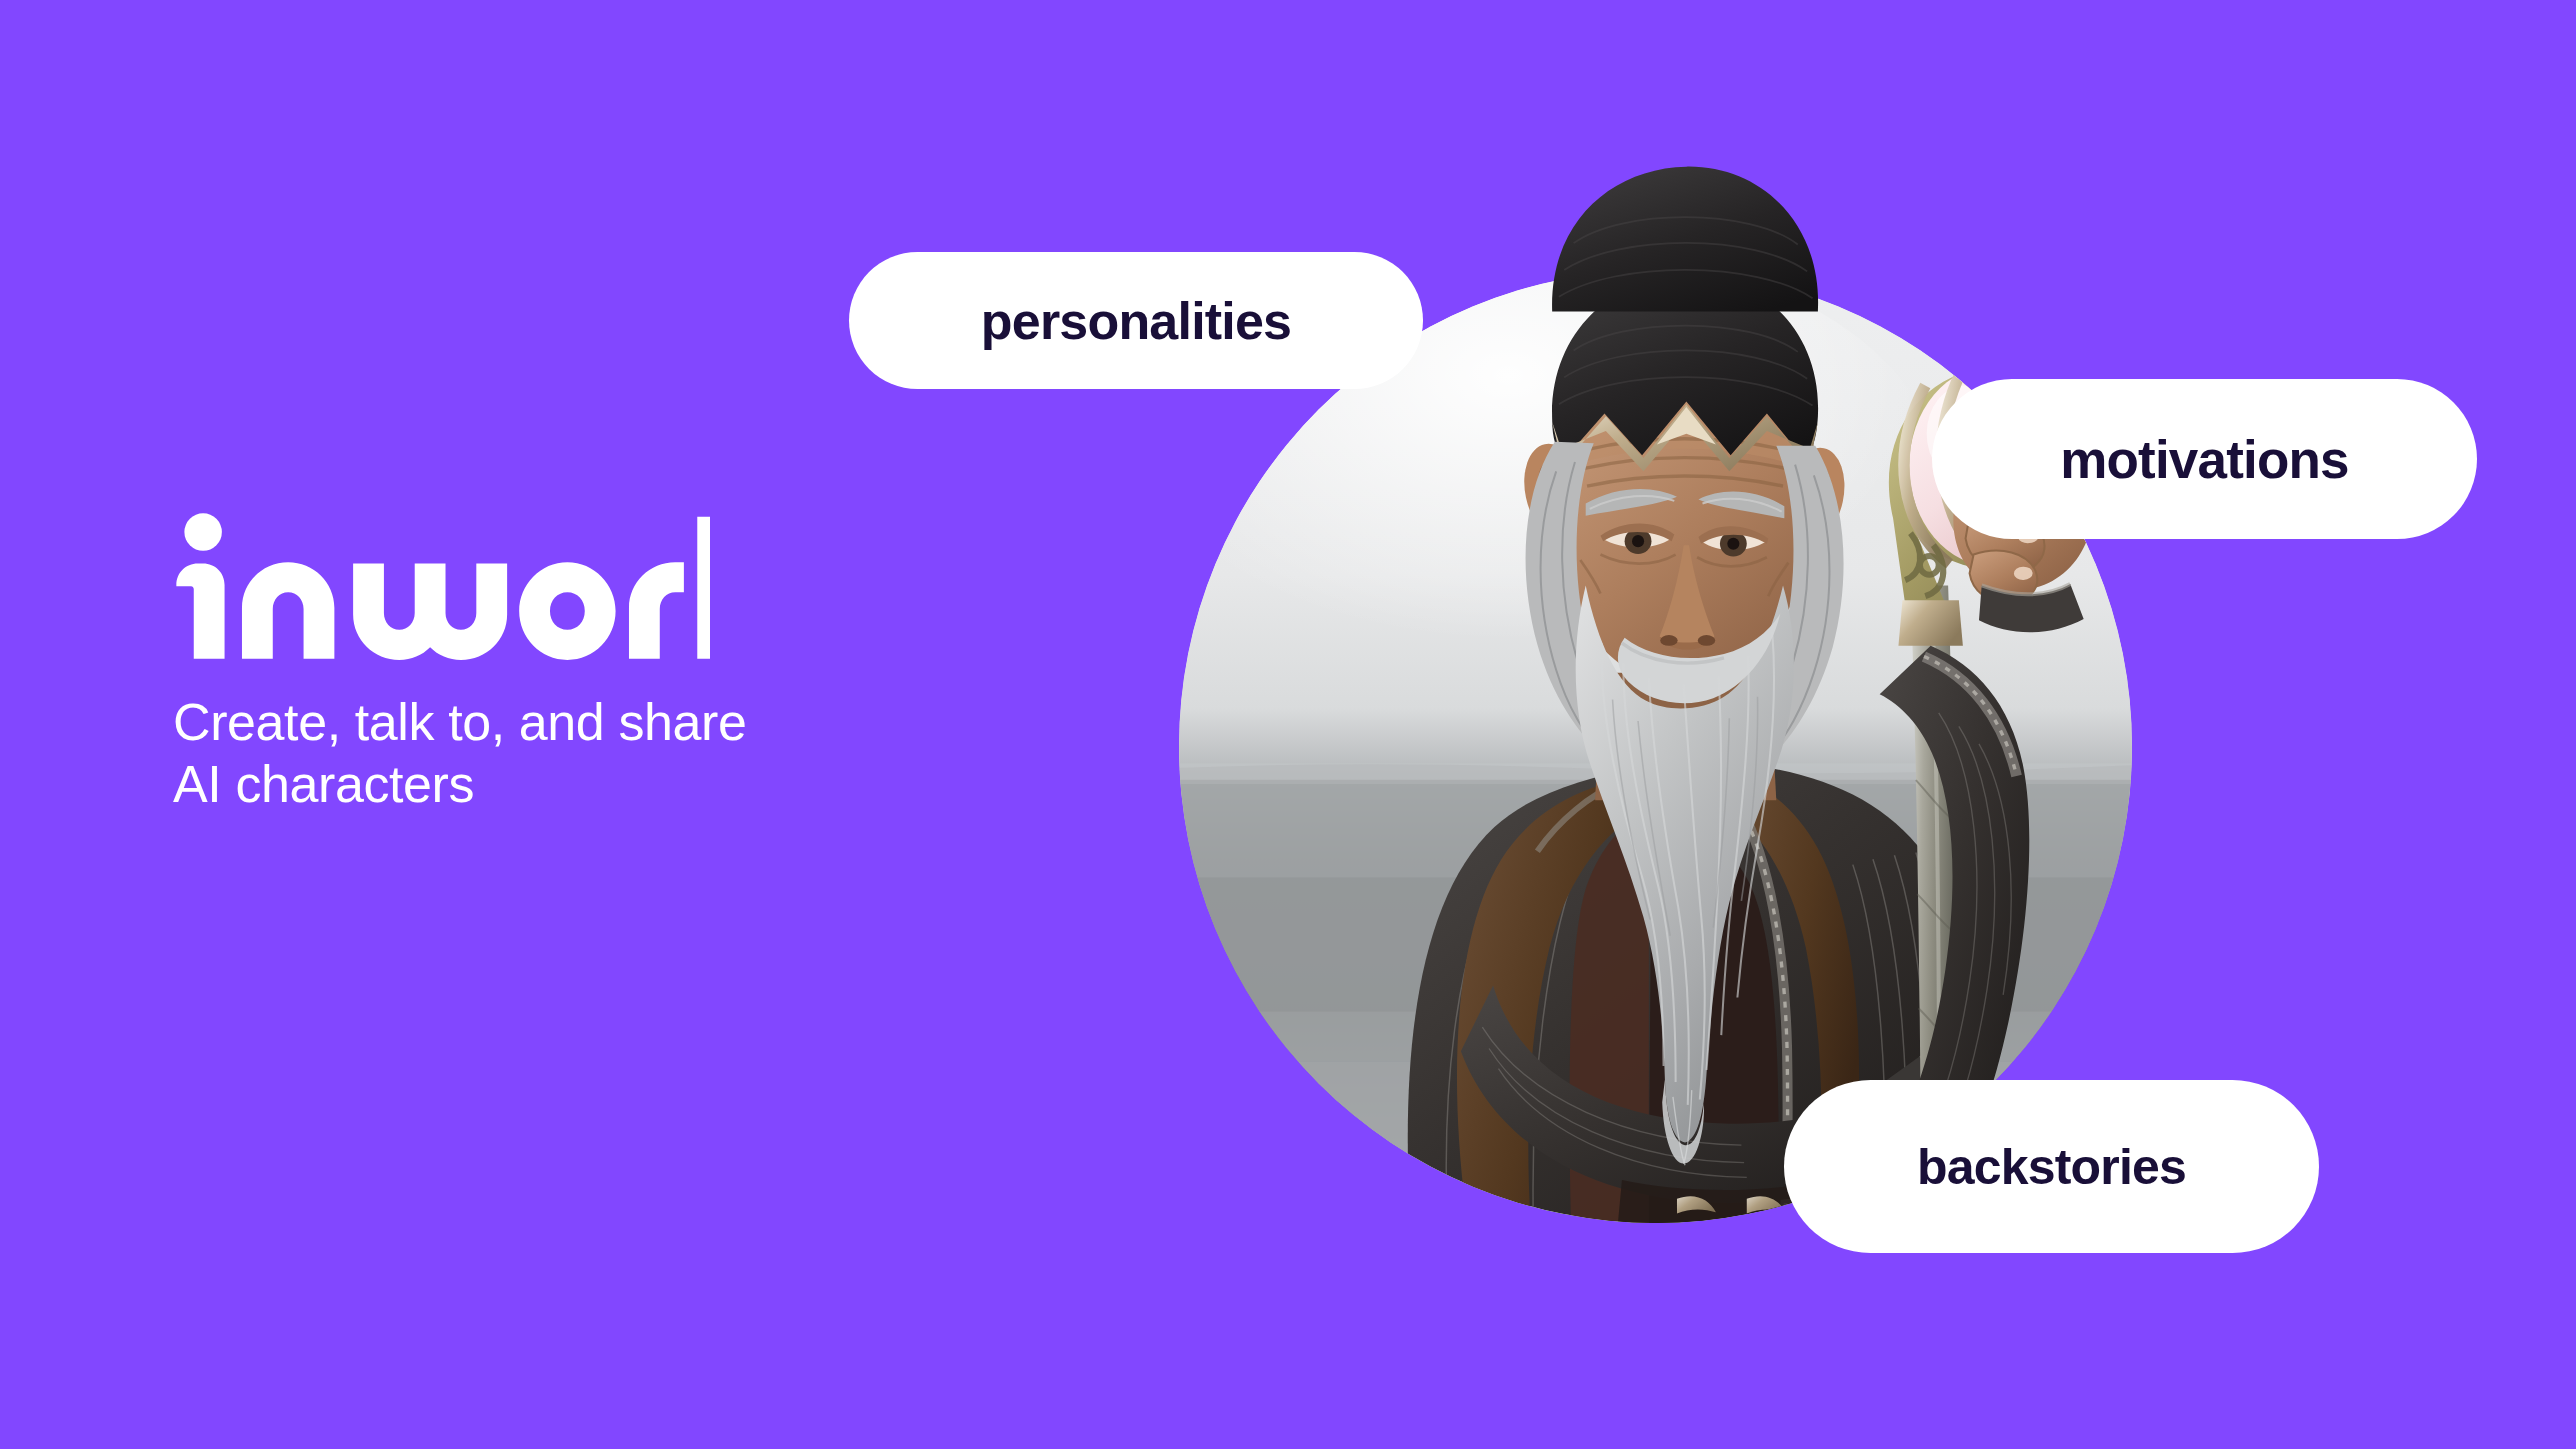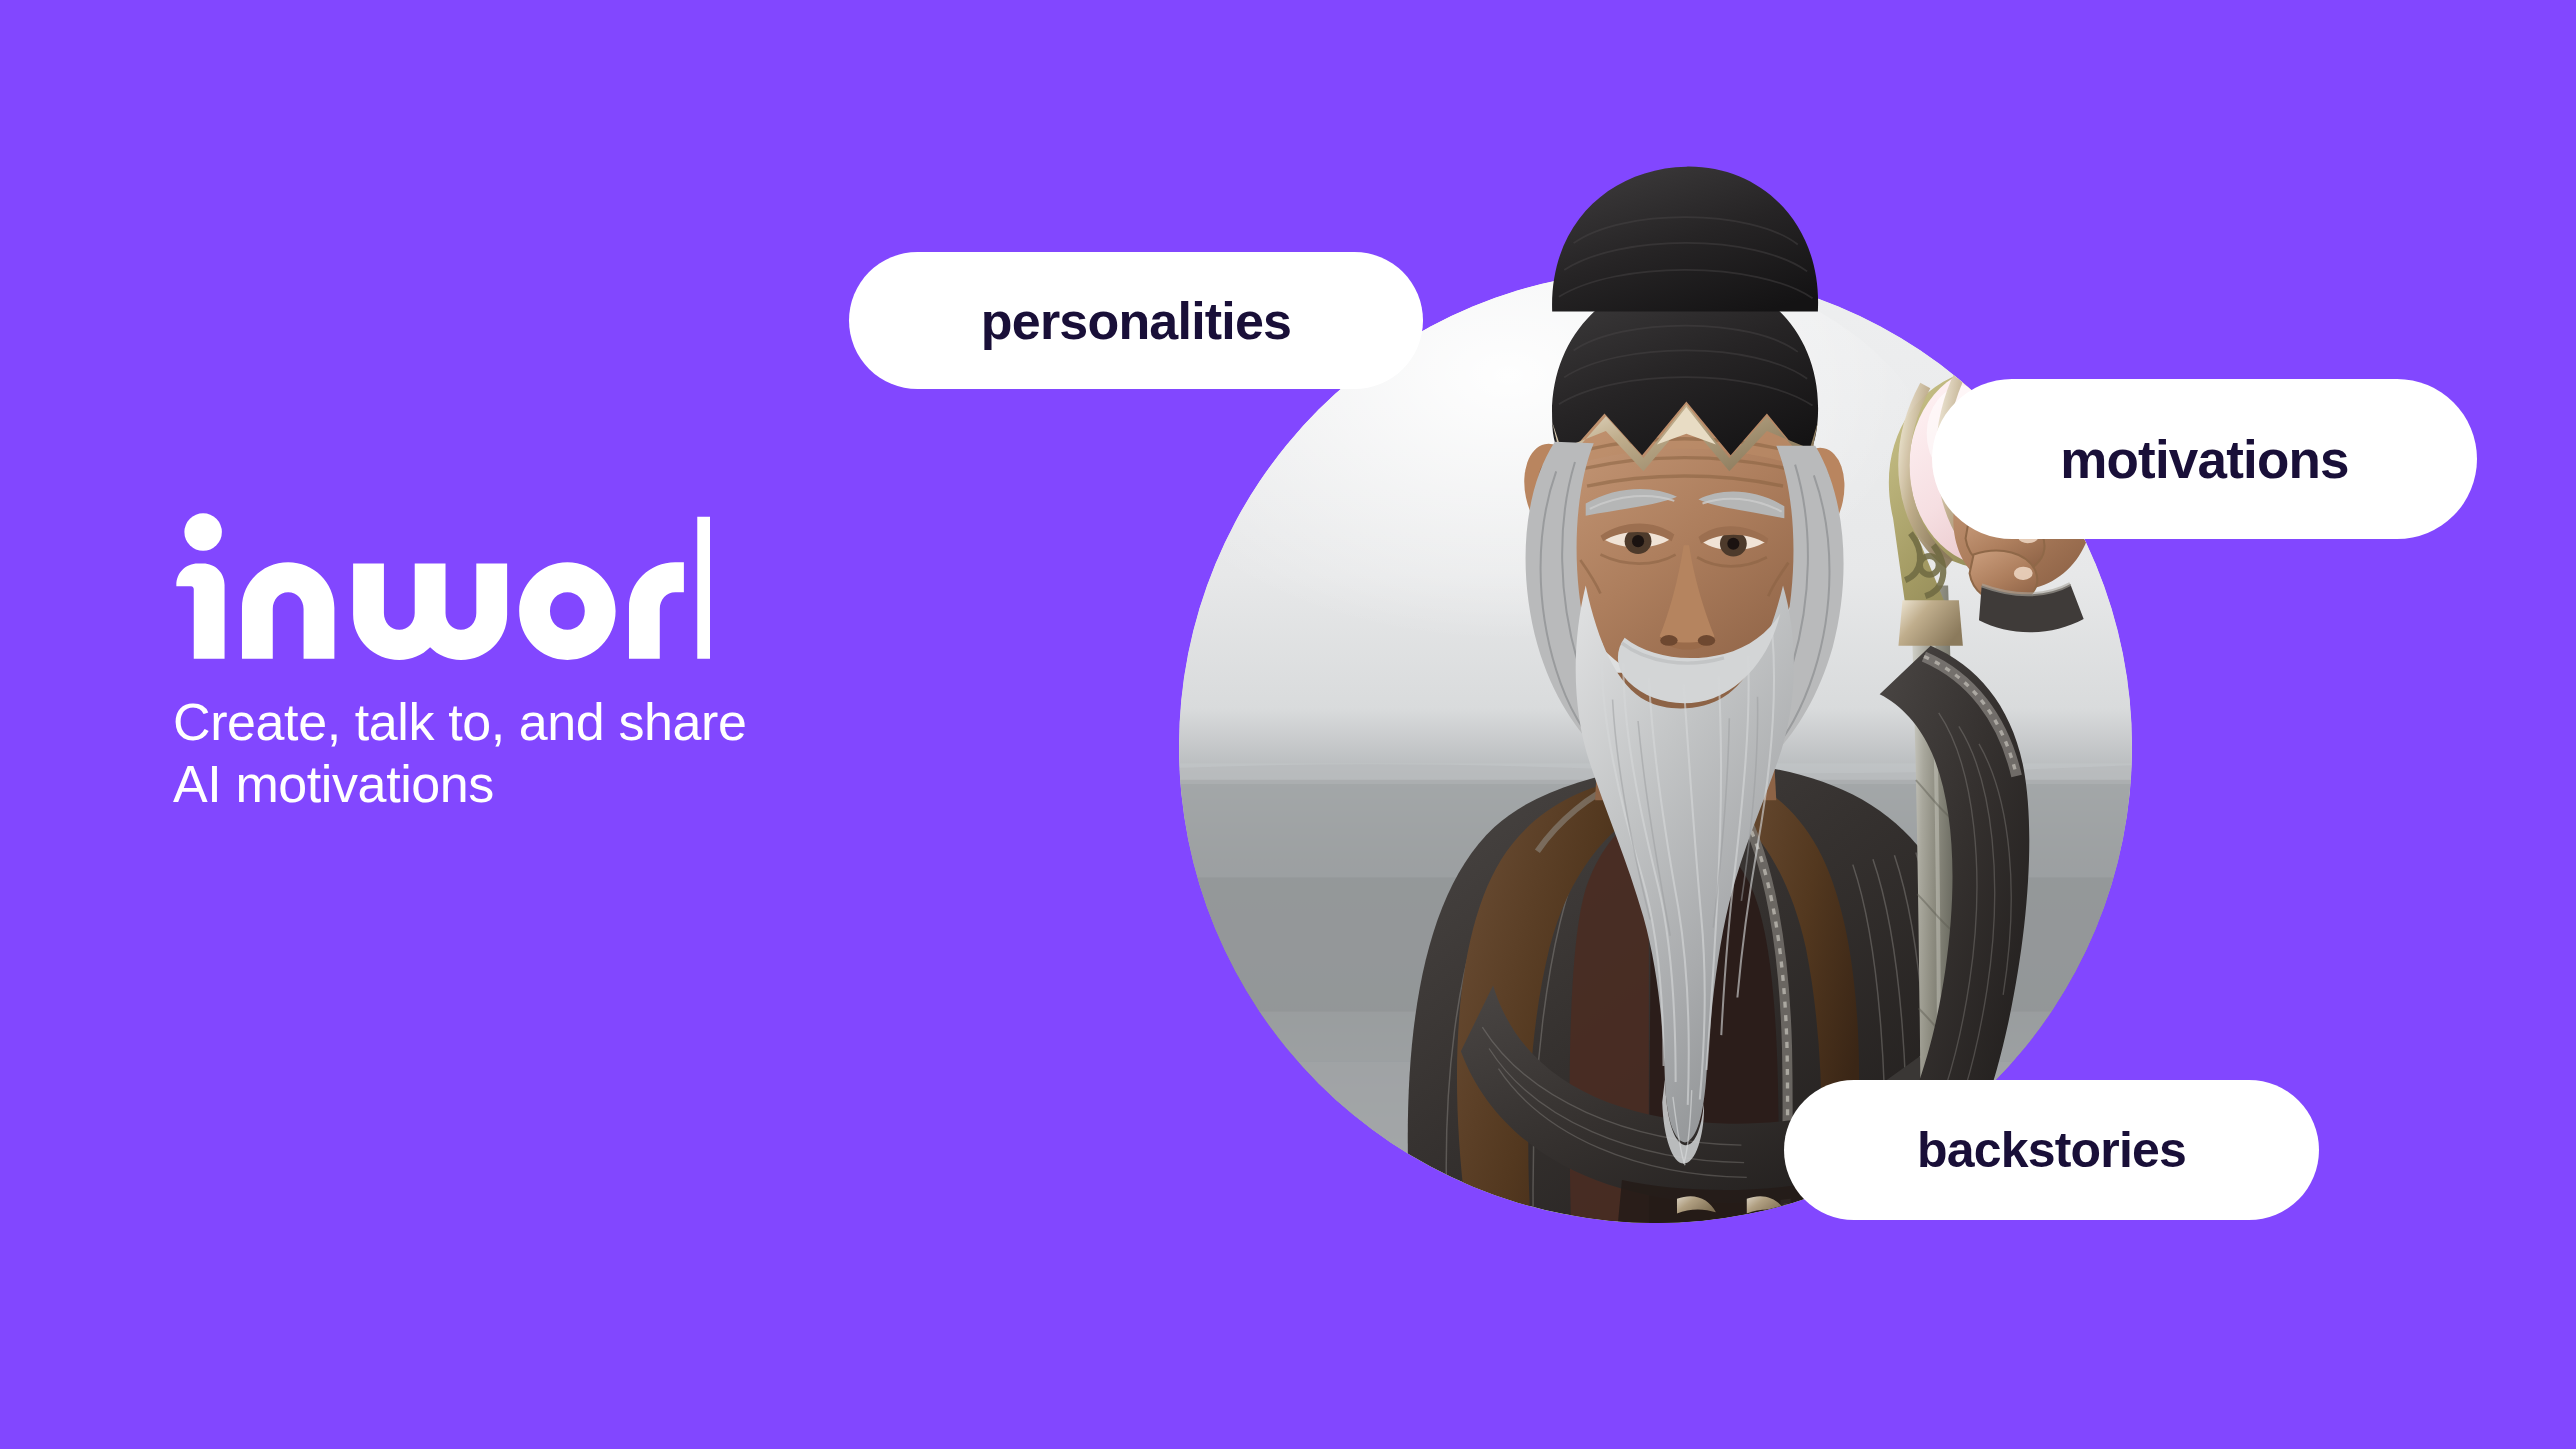--- a/index.html
+++ b/index.html
@@ -117,21 +117,21 @@
     width: 545px; height: 160px;
     font-size: 53px;
   }
   .pill-traits {
     left: 1024px; top: 961px;
     width: 346px; height: 173px;
     font-size: 50px;
   }
   .pill-backstories {
     left: 1784px; top: 1080px;
-    width: 535px; height: 140px;
+    width: 535px; height: 173px;
     font-size: 50px;
   }
 </style>
 </head>
 <body>
 
 <div id="stage">
 
   <div class="portrait-circle">
     <svg class="portrait-svg" viewBox="0 0 1420 1420" xmlns="http://www.w3.org/2000/svg">
@@ -586,21 +586,21 @@
                    C 897 123, 886 135, 886 151
                    C 886 167, 897 179, 912 179
                    C 927 179, 938 167, 938 151
                    C 938 135, 927 123, 912 123 Z"></path>
         </g>
       </svg>
     </div>
 
     <div class="tagline">
       <span class="tagline-line">Create, talk to, and share</span>
-      <span class="tagline-line">AI motivations</span>
+      <span class="tagline-line">AI characters</span>
     </div>
   </div>
 
   <div class="pill pill-personalities">personalities</div>
 
   <div class="pill pill-motivations">motivations</div>
 
 
   <div class="pill pill-backstories">backstories</div>
 

